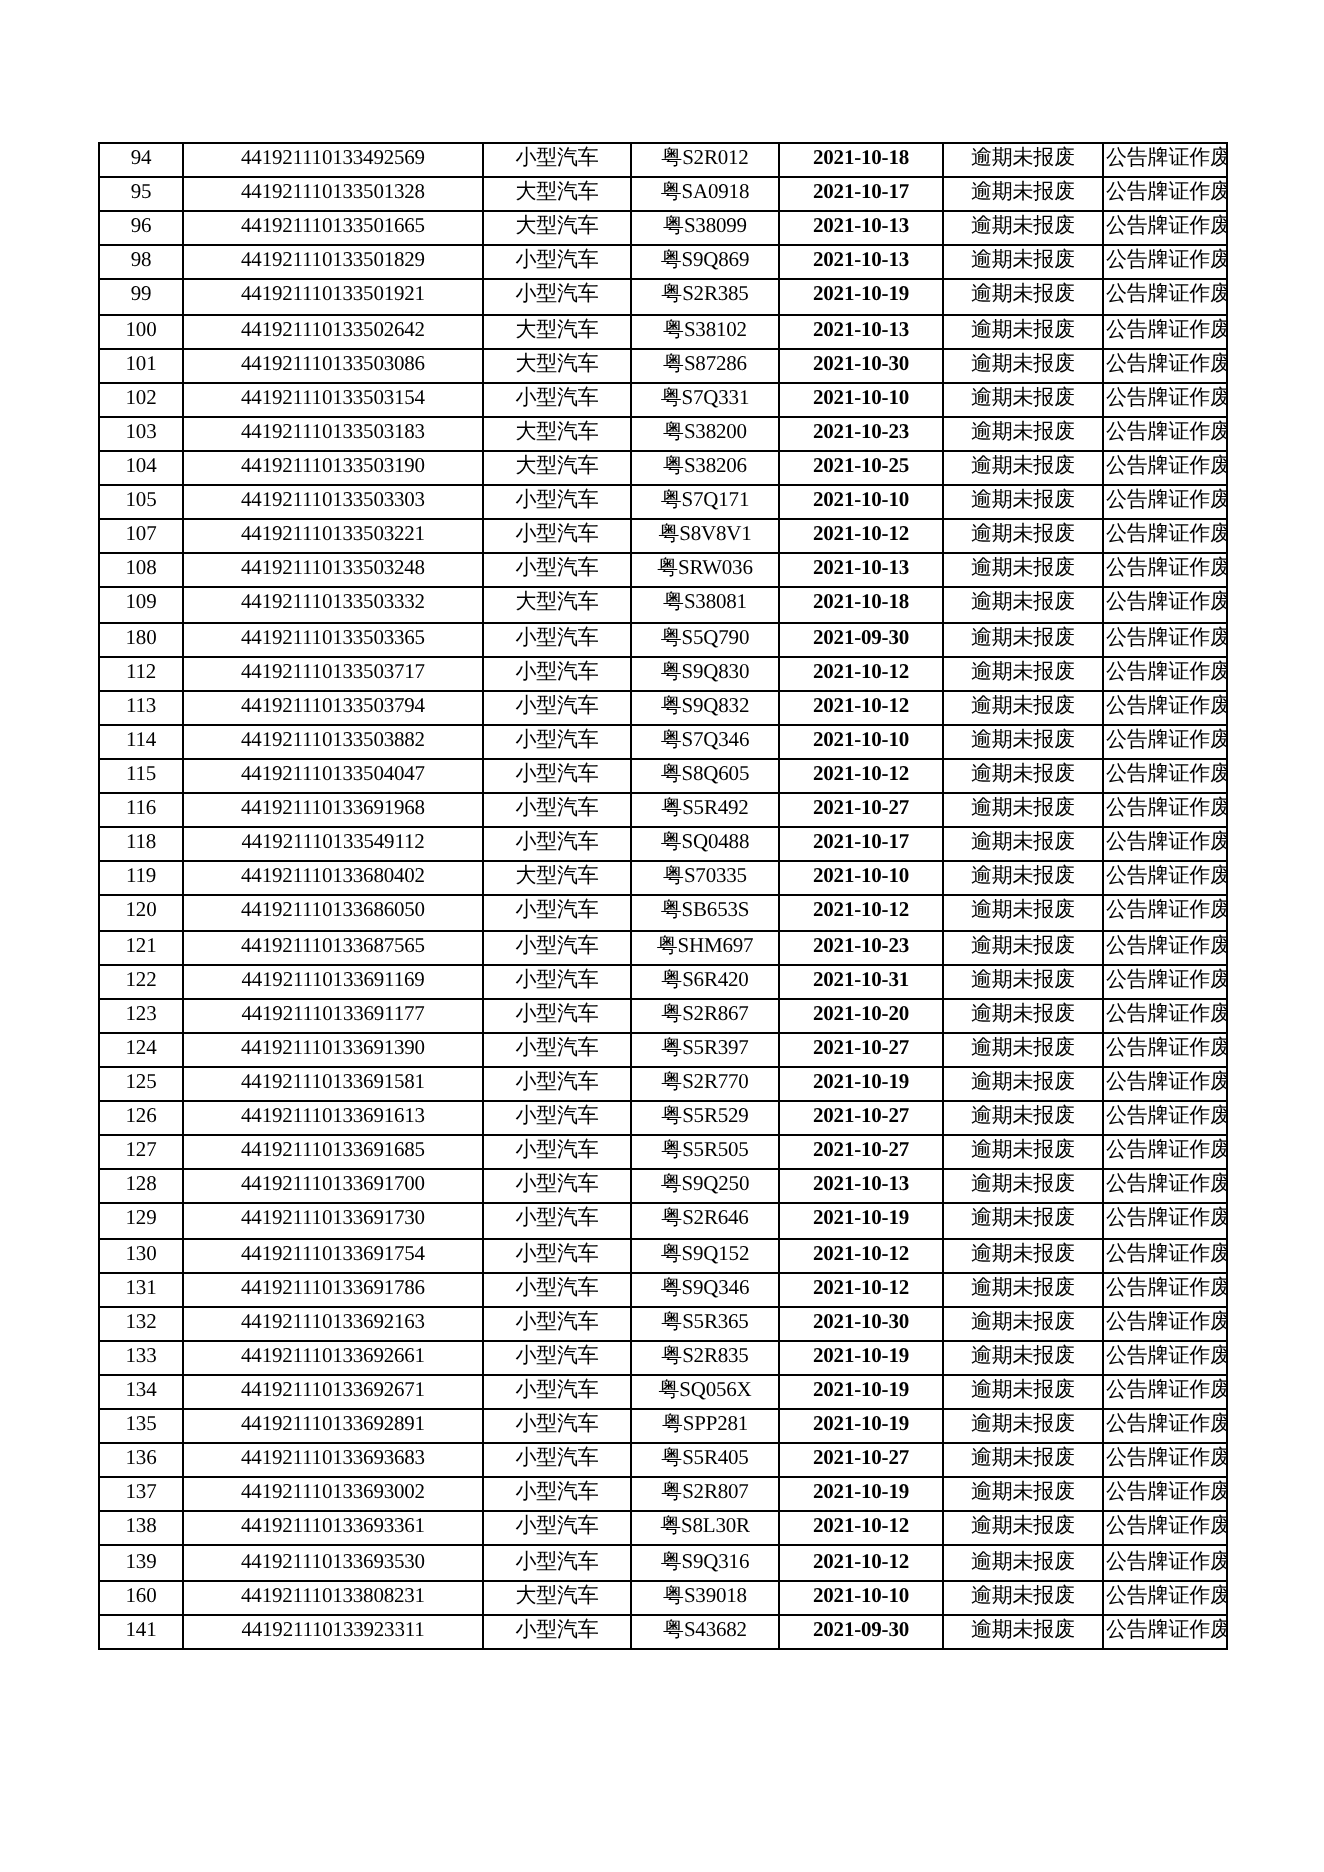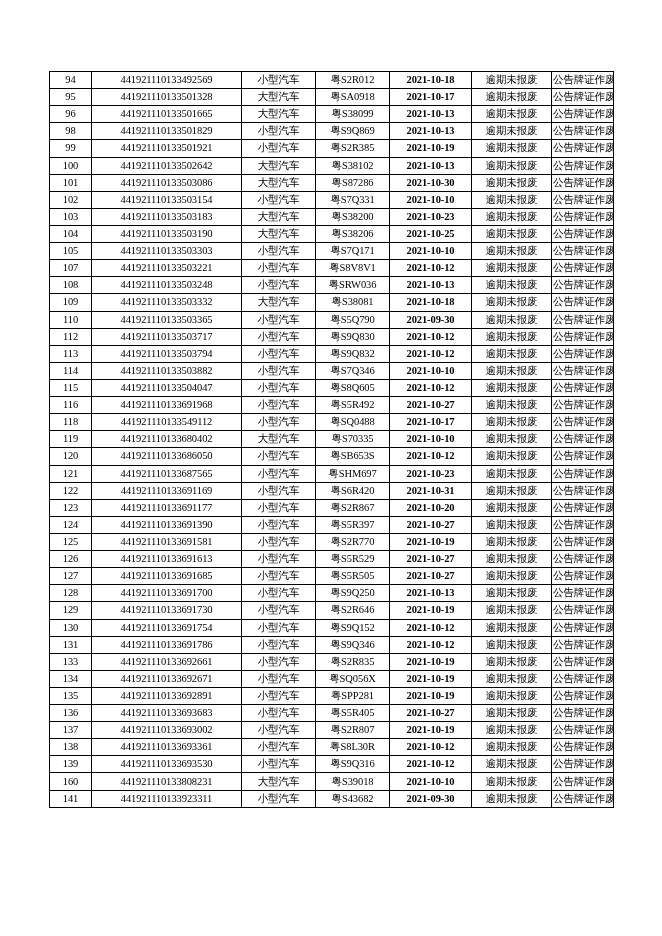--- a/index.html
+++ b/index.html
@@ -217,21 +217,21 @@
           <tr>
             <td class="col-index">109</td>
             <td class="col-record">441921110133503332</td>
             <td class="col-type">大型汽车</td>
             <td class="col-plate">粤S38081</td>
             <td class="col-date">2021-10-18</td>
             <td class="col-status">逾期未报废</td>
             <td class="col-result">公告牌证作废</td>
           </tr>
           <tr>
-            <td class="col-index">110</td>
+            <td class="col-index">180</td>
             <td class="col-record">441921110133503365</td>
             <td class="col-type">小型汽车</td>
             <td class="col-plate">粤S5Q790</td>
             <td class="col-date">2021-09-30</td>
             <td class="col-status">逾期未报废</td>
             <td class="col-result">公告牌证作废</td>
           </tr>
           <tr>
             <td class="col-index">112</td>
             <td class="col-record">441921110133503717</td>
@@ -393,20 +393,29 @@
             <td class="col-date">2021-10-12</td>
             <td class="col-status">逾期未报废</td>
             <td class="col-result">公告牌证作废</td>
           </tr>
           <tr>
             <td class="col-index">131</td>
             <td class="col-record">441921110133691786</td>
             <td class="col-type">小型汽车</td>
             <td class="col-plate">粤S9Q346</td>
             <td class="col-date">2021-10-12</td>
+            <td class="col-status">逾期未报废</td>
+            <td class="col-result">公告牌证作废</td>
+          </tr>
+          <tr>
+            <td class="col-index">132</td>
+            <td class="col-record">441921110133692163</td>
+            <td class="col-type">小型汽车</td>
+            <td class="col-plate">粤S5R365</td>
+            <td class="col-date">2021-10-30</td>
             <td class="col-status">逾期未报废</td>
             <td class="col-result">公告牌证作废</td>
           </tr>
           <tr>
             <td class="col-index">133</td>
             <td class="col-record">441921110133692661</td>
             <td class="col-type">小型汽车</td>
             <td class="col-plate">粤S2R835</td>
             <td class="col-date">2021-10-19</td>
             <td class="col-status">逾期未报废</td>

